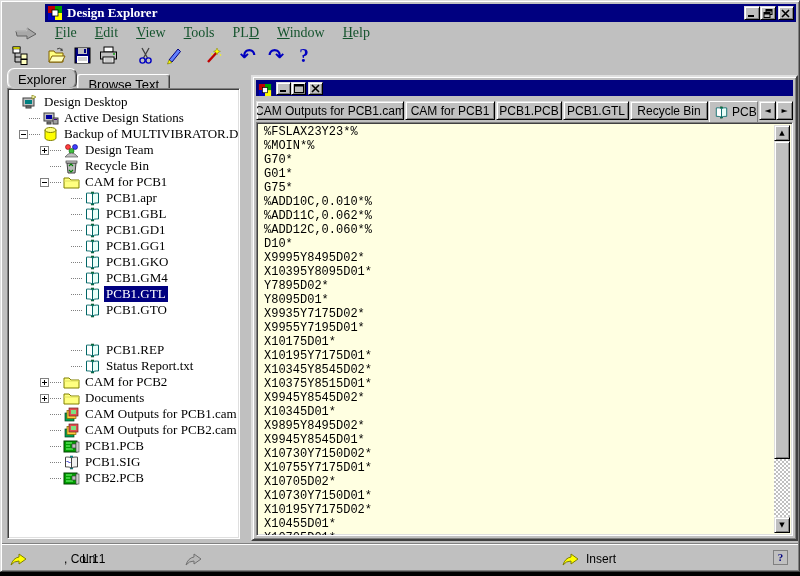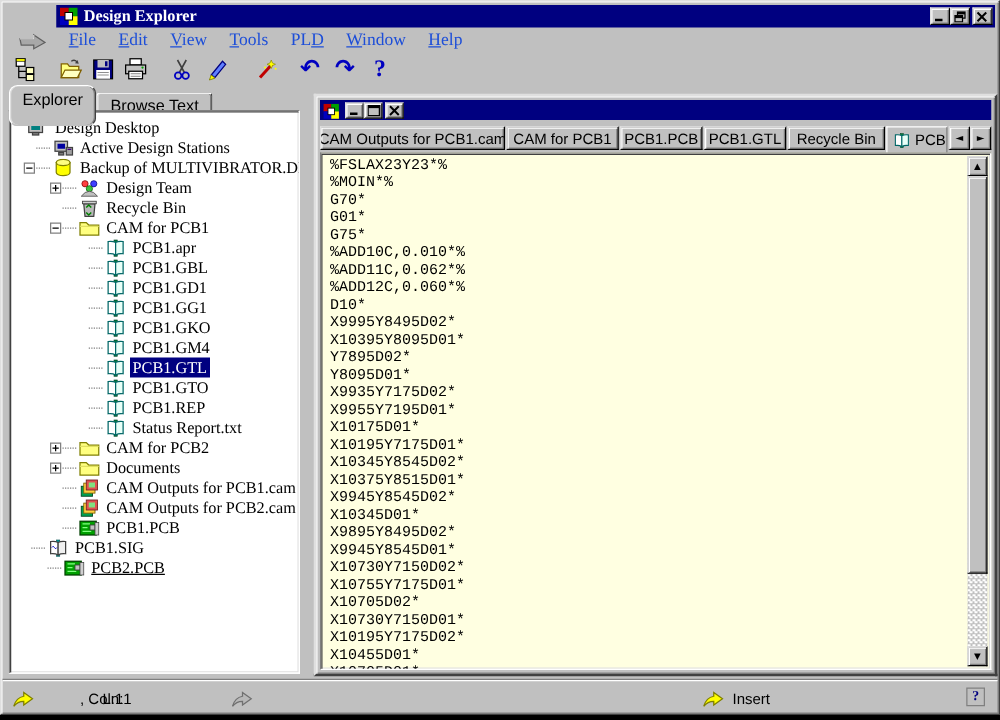--- a/index.html
+++ b/index.html
@@ -23,42 +23,42 @@
   .titlebar .title-text { color:#fff; font:bold 13px "Liberation Serif", serif; flex:1; }
   .winbtns { display:flex; gap:0; }
   .winbtn { width:16px; height:14px; }
   .winbtn.close { margin-left:2px; }
   .winbtn svg { width:10px; height:9px; }
 
   
   .menubar { position:absolute; top:22px; left:3px; right:3px; height:19px;
              display:flex; align-items:center; }
   .menu-marker { width:26px; height:14px; margin:0 6px 0 10px; }
-  .menu-item { font:14px "Liberation Serif", serif; color:#1d4ed8; padding:1px 9px; cursor:default; }
+  .menu-item { font:14px "Liberation Serif", serif; color:#14532d; padding:1px 9px; cursor:default; }
   .menu-item u { text-decoration:underline; }
 
   
   .toolbar { position:absolute; top:41px; left:3px; right:3px; height:26px;
              display:flex; align-items:center; }
   .tb-btn { width:24px; height:24px; display:flex; align-items:center; justify-content:center; }
   .tb-btn svg { width:19px; height:19px; }
   .tb-btn .glyph { font:bold 19px/19px "DejaVu Sans", sans-serif; color:#0000c0; }
   .tb-btn:nth-child(1){margin-left:4px;}  .tb-btn:nth-child(2){margin-left:12px;}
   .tb-btn:nth-child(3){margin-left:2px;}  .tb-btn:nth-child(4){margin-left:2px;}
   .tb-btn:nth-child(5){margin-left:13px;} .tb-btn:nth-child(6){margin-left:5px;}
   .tb-btn:nth-child(7){margin-left:15px;} .tb-btn:nth-child(8){margin-left:11px;}
   .tb-btn:nth-child(9){margin-left:4px;}  .tb-btn:nth-child(10){margin-left:4px;}
 
   
   .ltabs { position:absolute; top:67px; left:6px; height:20px; display:flex; }
   .ltab { height:17px; padding:2px 10px 0 10px; font:13px "Liberation Sans", sans-serif;
           background:#c0c0c0; border:1px solid; border-color:#fff #404040 #c0c0c0 #fff;
           box-shadow: inset 1px 0 0 #dfdfdf, inset -1px 0 0 #808080;
           border-radius:3px 3px 0 0; position:relative; top:6px; }
-  .ltab.active { top:0; height:33px; z-index:2; padding-top:3px;border-radius:7px; }
+  .ltab.active { top:0; height:21px; z-index:2; padding-top:3px;border-radius:7px; }
 
   .treebox { position:absolute; top:87px; left:6px; width:233px; height:451px;
              background:#fff; overflow:hidden; }
   .tree { padding:5px 0 0 0; }
   .tree-row { display:flex; align-items:center; height:16px; white-space:nowrap;
               font:13px "Liberation Serif", serif; color:#000; }
   .expander { width:9px; height:9px; flex:none; background:#fff; border:1px solid #808080;
               position:relative; margin-right:1px; }
   .expander::before, .expander.minus::before { content:""; position:absolute; left:1px; right:1px; top:3px; height:1px; background:#000; }
   .expander.plus::after { content:""; position:absolute; top:1px; bottom:1px; left:3px; width:1px; background:#000; }
@@ -394,21 +394,21 @@
         </div>
         <div class="tree-row" style="padding-left: 63px; text-align: right;">
           <span class="dash"></span>
           <span class="tree-icon"><svg viewBox="0 0 17 15">
               <rect x="7.2" y="1" width="2.6" height="13" fill="#008040" stroke="#004020" stroke-width="0.5"></rect>
               <path d="M8.5 3 C6 1.6 2.5 2.2 2.5 2.2 V12 c0 0 3.5 -0.5 6 1z" fill="#fff" stroke="#006666"></path>
               <path d="M8.5 3 C11 1.6 14.5 2.2 14.5 2.2 V12 c0 0 -3.5 -0.5 -6 1z" fill="#e8fff8" stroke="#006666"></path>
             </svg></span>
           <span class="tree-label">PCB1.GTO</span>
         </div>
-        <div class="tree-row" style="padding-left: 63px;">
+        <div class="tree-row" style="padding-left: 63px; margin-top: 24px;">
           <span class="dash"></span>
           <span class="tree-icon"><svg viewBox="0 0 17 15">
               <rect x="7.2" y="1" width="2.6" height="13" fill="#008040" stroke="#004020" stroke-width="0.5"></rect>
               <path d="M8.5 3 C6 1.6 2.5 2.2 2.5 2.2 V12 c0 0 3.5 -0.5 6 1z" fill="#fff" stroke="#006666"></path>
               <path d="M8.5 3 C11 1.6 14.5 2.2 14.5 2.2 V12 c0 0 -3.5 -0.5 -6 1z" fill="#e8fff8" stroke="#006666"></path>
             </svg></span>
           <span class="tree-label">PCB1.REP</span>
         </div>
         <div class="tree-row" style="padding-left: 63px;">
           <span class="dash"></span>
@@ -460,31 +460,31 @@
         <div class="tree-row" style="padding-left: 42px;">
           <span class="dash"></span>
           <span class="tree-icon"><svg viewBox="0 0 17 15">
               <rect x="1" y="2" width="13" height="11" fill="#00a000" stroke="#004000"></rect>
               <path d="M3 4 h6 M3 7 h4 M3 10 h7" stroke="#80ff80" stroke-width="1"></path>
               <rect x="9" y="5" width="4" height="4" fill="#c0c0c0" stroke="#404040" stroke-width="0.7"></rect>
               <rect x="13" y="3" width="3" height="10" fill="#d0d0d0" stroke="#404040" stroke-width="0.6"></rect>
             </svg></span>
           <span class="tree-label">PCB1.PCB</span>
         </div>
-        <div class="tree-row" style="padding-left: 17px;">
+        <div class="tree-row" style="padding-left: 42px;">
           <span class="dash"></span>
           <span class="tree-icon"><svg viewBox="0 0 17 15">
               <rect x="7.2" y="1" width="2.6" height="13" fill="#00a0a0" stroke="#005050" stroke-width="0.5"></rect>
               <path d="M8.5 3 C6 1.6 2.5 2.2 2.5 2.2 V12 c0 0 3.5 -0.5 6 1z" fill="#fff" stroke="#404040"></path>
               <path d="M8.5 3 C11 1.6 14.5 2.2 14.5 2.2 V12 c0 0 -3.5 -0.5 -6 1z" fill="#f0f0f0" stroke="#404040"></path>
               <path d="M3.5 7 q1 -2 2 0 t2 0" fill="none" stroke="#0000c0" stroke-width="0.8"></path>
             </svg></span>
           <span class="tree-label">PCB1.SIG</span>
         </div>
-        <div class="tree-row" style="padding-left: 30px; text-decoration: underline;">
+        <div class="tree-row" style="padding-left: 42px;">
           <span class="dash"></span>
           <span class="tree-icon"><svg viewBox="0 0 17 15">
               <rect x="1" y="2" width="13" height="11" fill="#00a000" stroke="#004000"></rect>
               <path d="M3 4 h6 M3 7 h4 M3 10 h7" stroke="#80ff80" stroke-width="1"></path>
               <rect x="9" y="5" width="4" height="4" fill="#c0c0c0" stroke="#404040" stroke-width="0.7"></rect>
               <rect x="13" y="3" width="3" height="10" fill="#d0d0d0" stroke="#404040" stroke-width="0.6"></rect>
             </svg></span>
           <span class="tree-label">PCB2.PCB</span>
         </div>
       </div>

